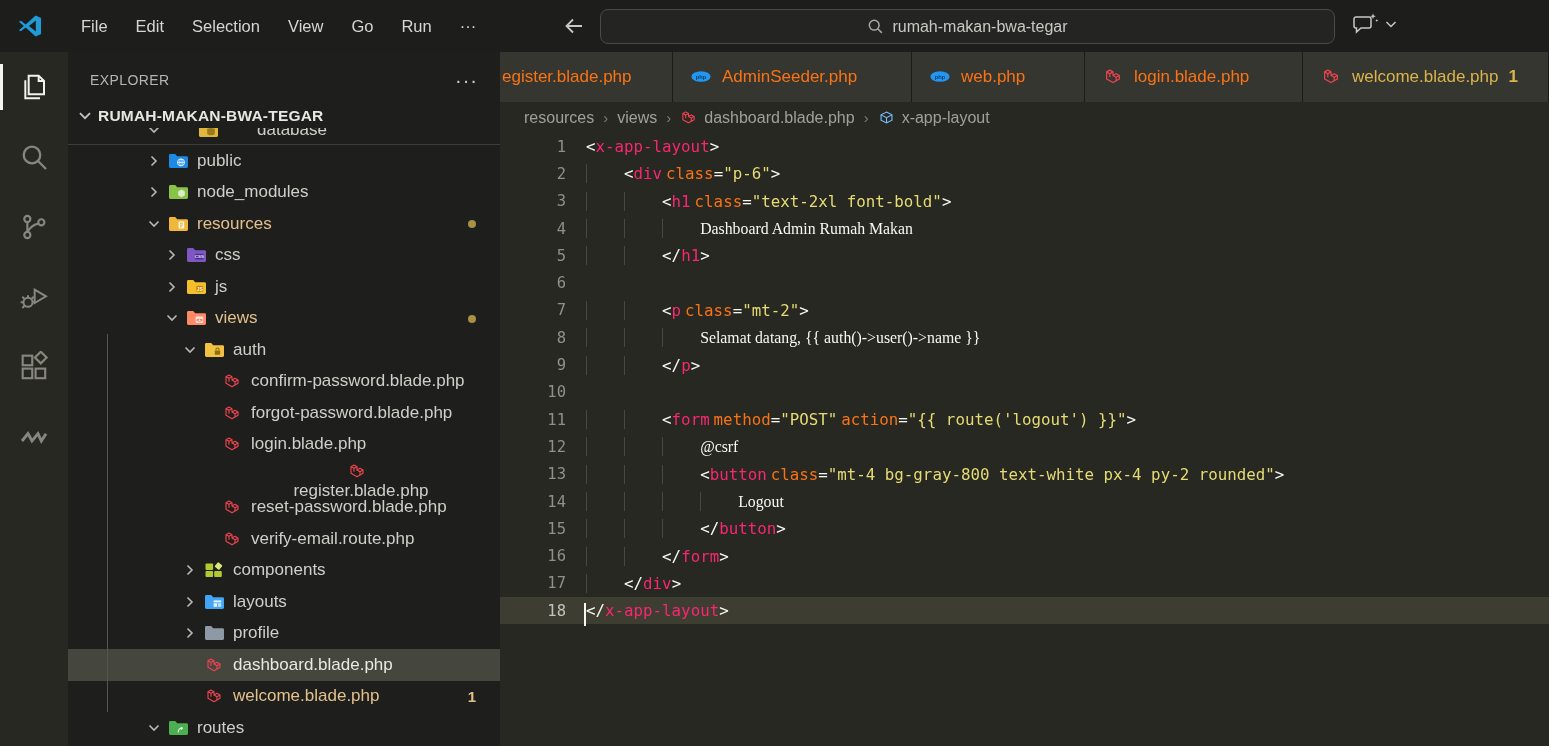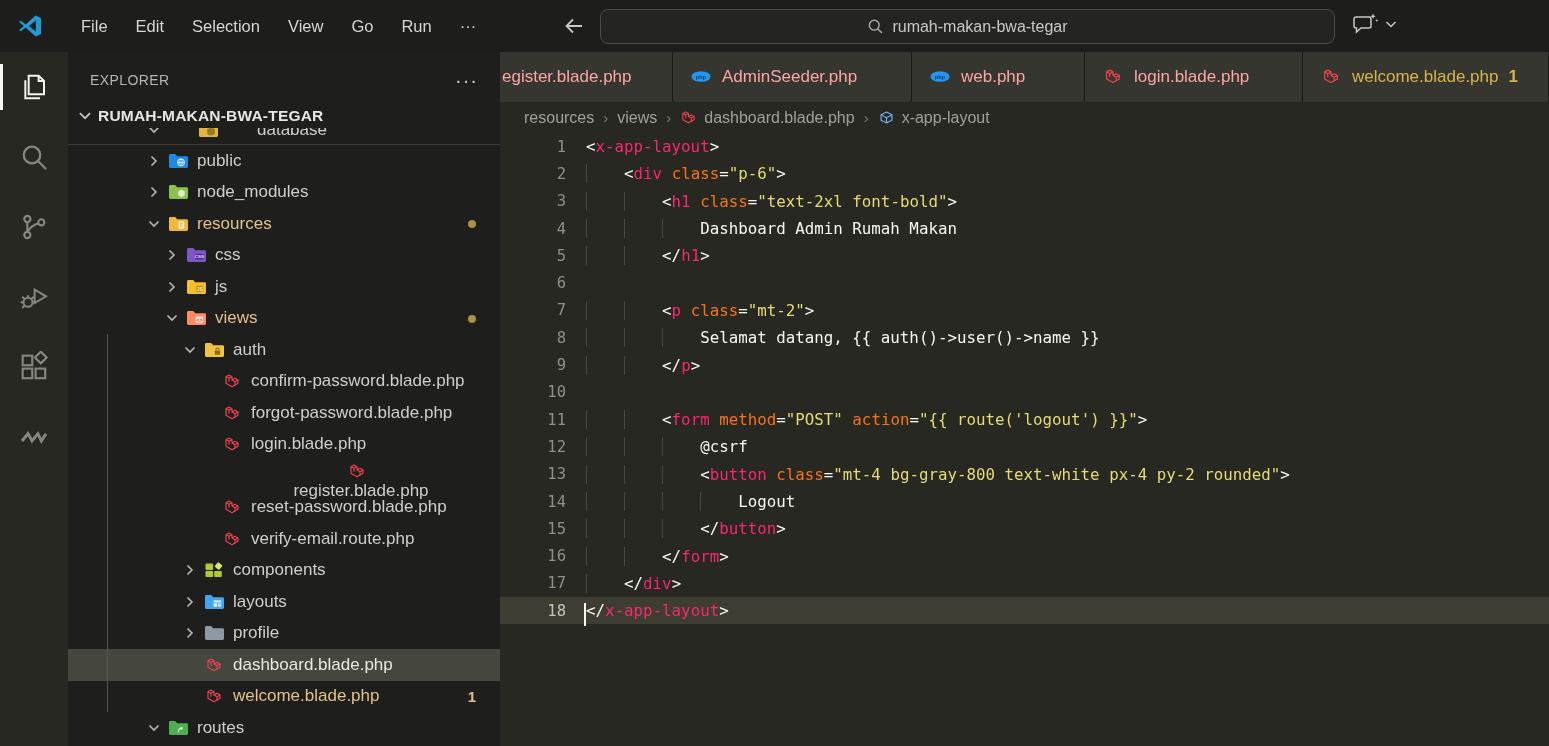--- a/index.html
+++ b/index.html
@@ -47,21 +47,21 @@
   .trow .tlabel { white-space:nowrap; }
   .trow .gold { color:#e2c08d; }
   .trow .dot { position:absolute; right:24px; top:12px; width:8px; height:8px; border-radius:50%; background:#a89142; }
   .trow .badge { position:absolute; right:24px; color:#e2c08d; font-size:15px; font-weight:bold; }
   #tree-guide { position:absolute; width:1px; background:#55564e; left:39px; }
 
   
   #editor-area { position:absolute; left:500px; top:52px; width:1049px; height:694px; background:#272822; }
   #tabbar { height:50px; background:#1e1f1c; display:flex; }
   .tab { height:50px; background:#35362f; display:flex; align-items:center; border-right:1px solid #1b1c18;
-    color:#fca5a5; font-size:17px; padding-left:18px; overflow:hidden; white-space:nowrap; }
+    color:#f97316; font-size:17px; padding-left:18px; overflow:hidden; white-space:nowrap; }
   .tab .tabicon { width:22px; height:18px; margin-right:9px; flex:0 0 22px; }
   .tab .tabicon svg { width:20px; height:17px; }
   .tab.gold { color:#d9b44c; }
   .tab .tabbadge { margin-left:10px; font-weight:bold; }
   #breadcrumbs { height:31px; display:flex; align-items:center; padding-left:24px; color:#a0a09a; font-size:16px; background:#272822; }
   .bc-item { display:flex; align-items:center; gap:6px; }
   .bc-sep { margin:0 9px; color:#7e7e78; font-size:15px; }
   .bc-icon { width:18px; height:16px; display:flex; }
   .bc-icon svg { width:17px; height:15px; }
 
@@ -70,21 +70,21 @@
   .cline { height:27.3px; display:flex; align-items:center; position:relative; }
   .cline.hl { background:#3e3d32; }
   .cline .ln { width:66px; text-align:right; color:#90908a; font-size:15.5px; flex:0 0 66px; }
   .cline.hl .ln { color:#c2c2bf; }
   .cline .ctext { position:relative; margin-left:20px; white-space:pre; color:#f8f8f2; }
   .iguide { position:absolute; top:0; bottom:0; width:1px; background:#474841; }
   .tok-tag { color:#f92672; }
   .tok-attr { color:#f97316; }
   .tok-str { color:#e6db74; }
   .tok-pun { color:#f8f8f2; }
-  .tok-txt { color:#f8f8f2; }
+  .tok-txt { color:#f8f8f2;font-family:Liberation Serif, serif; }
   #cursor { position:absolute; width:2px; height:23px; background:#f8f8f0; }
 </style>
 </head>
 <body>
 
 <div id="app">
 
   <div id="titlebar">
     <svg id="vscode-logo" viewBox="0 0 24 24">
       <path fill="#219bd8" d="M17.2 2.2 22.2 4.6 V19.4 L17.2 21.8 8 13.4 3.6 16.8 1.8 15.9 6.3 12 1.8 8.1 3.6 7.2 8 10.6 Z M17.4 7 11 12 17.4 17 Z"></path>

